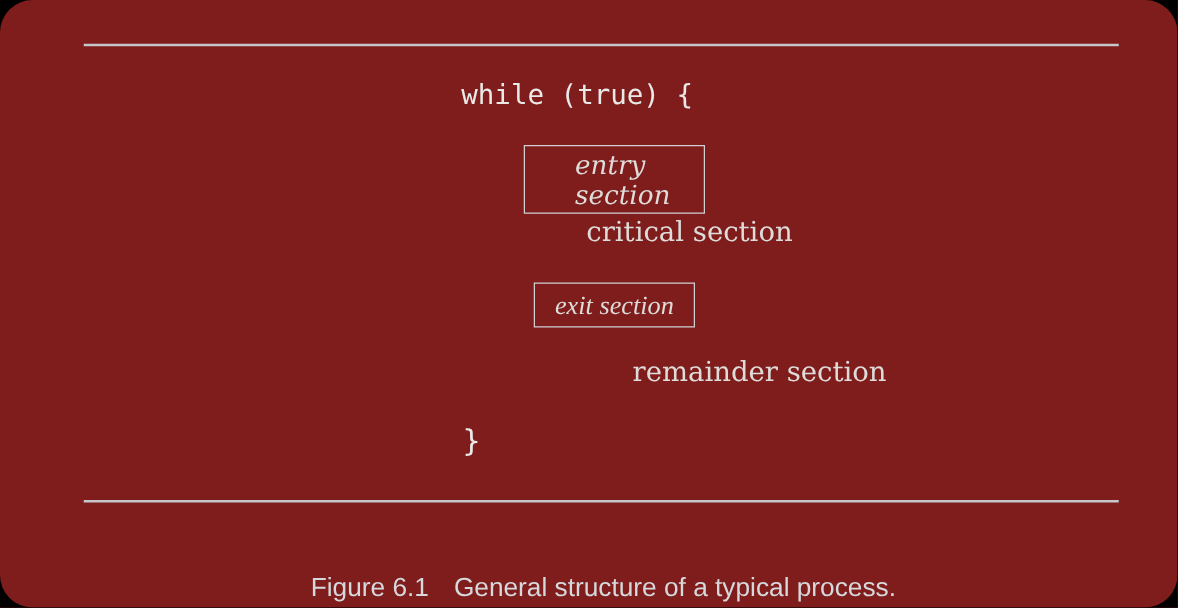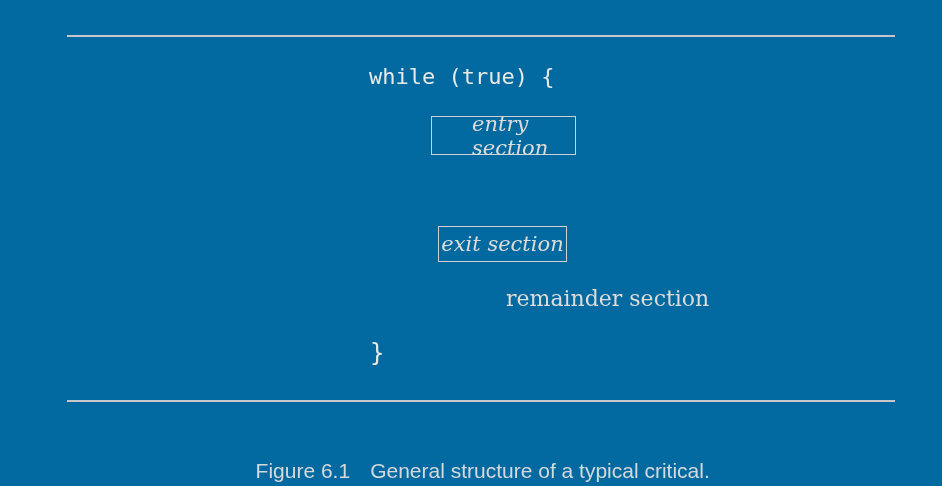--- a/index.html
+++ b/index.html
@@ -4,22 +4,23 @@
 <style>
   html, body {
     margin: 0;
     padding: 0;
     background: #000000;
   }
   .figure-canvas {
     position: relative;
     width: 942px;
     height: 486px;
-    background: #0369a1;
+    background: #7f1d1d;
     overflow: hidden;
+    border-radius: 26px;
   }
   .rule {
     position: absolute;
     left: 67px;
     width: 828px;
     height: 2px;
     background: #c7c7cb;
   }
   .rule-top { top: 35px; }
   .rule-bottom { top: 400px; }
@@ -40,22 +41,22 @@
     border: 1px solid #cfcfd2;
     color: #dedcd9;
     font-family: "DejaVu Serif", serif;
     font-style: italic;
     font-size: 21px;
     display: flex;
     align-items: center;
     justify-content: center;
     box-sizing: border-box;
   }
-  .entry-box { left: 431px; top: 116px; width: 145px; height: 39px; padding-left: 40px; }
-  .exit-box  { left: 438px; top: 226px; width: 129px; height: 36px; }
+  .entry-box { left: 419px; top: 116px; width: 145px; height: 55px; padding-left: 40px; }
+  .exit-box  { left: 427px; top: 226px; width: 129px; height: 36px; font-family: Liberation Serif, serif; }
 
   .plain-step {
     position: absolute;
     color: #dedcd9;
     font-family: "DejaVu Serif", serif;
     font-size: 22px;
     line-height: 26px;
   }
   .critical-step  { left: 469px; top: 174px; }
   .remainder-step { left: 469px; top: 286px; margin-left: 37px; }
@@ -82,28 +83,29 @@
 <div class="figure-canvas">
 
   <div class="rule rule-top"></div>
 
   <div class="code-line while-line">while (true) {</div>
 
   <div class="boxed-step entry-box">
     <span>entry section</span>
   </div>
 
+  <div class="plain-step critical-step">critical section</div>
 
   <div class="boxed-step exit-box">
     <span>exit section</span>
   </div>
 
   <div class="plain-step remainder-step">remainder section</div>
 
   <div class="code-line brace-line">}</div>
 
   <div class="rule rule-bottom"></div>
 
   <div class="figure-caption">
-    <span class="caption-label">Figure 6.1</span><span>General structure of a typical critical.</span>
+    <span class="caption-label">Figure 6.1</span><span>General structure of a typical process.</span>
   </div>
 
 </div>
 
 </body></html>

